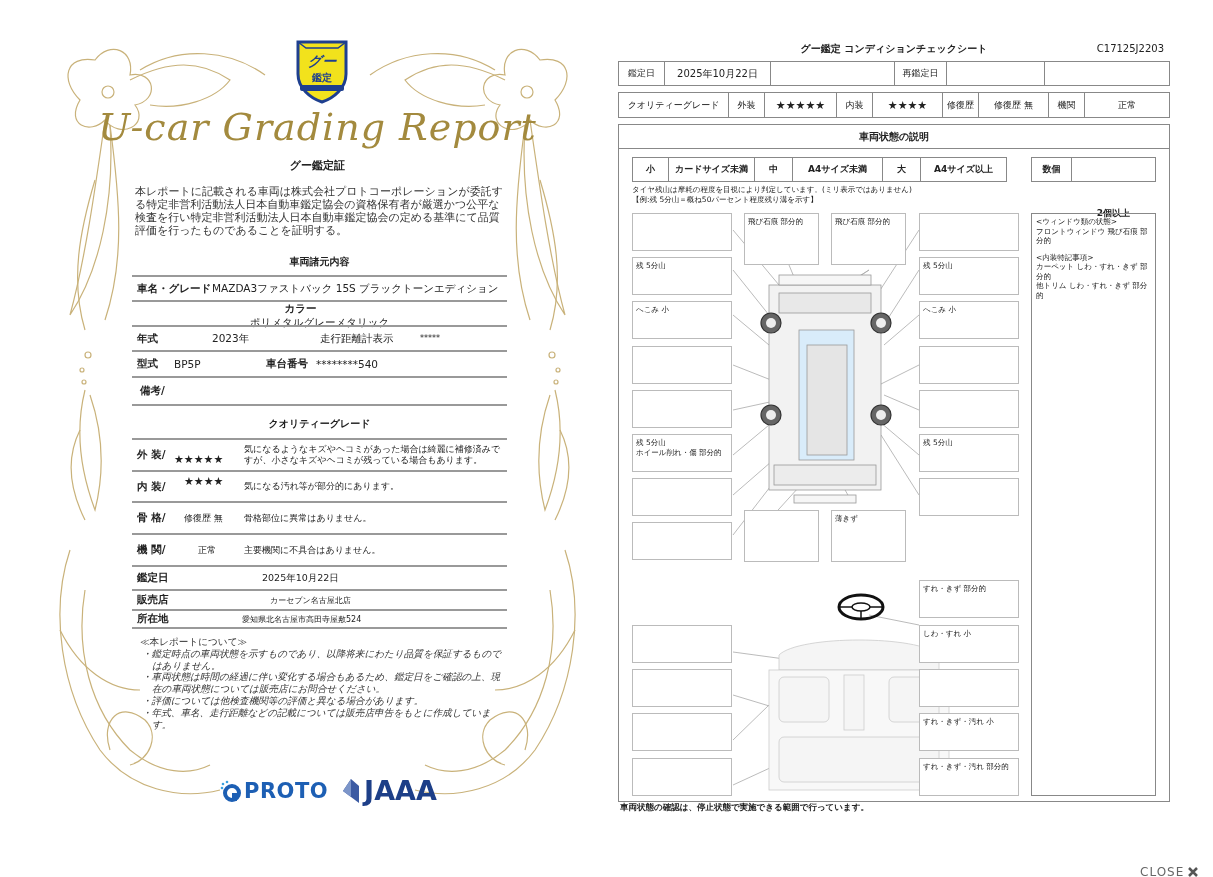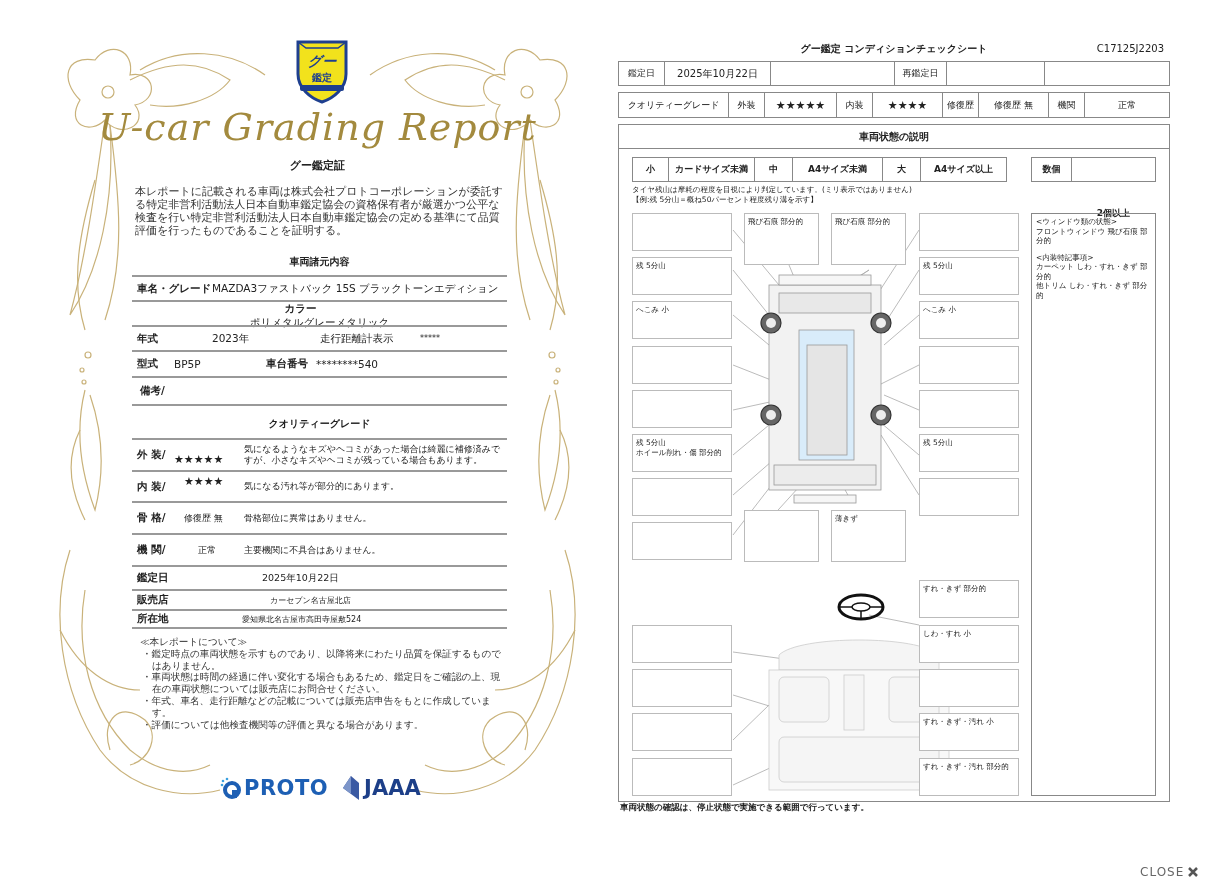--- a/index.html
+++ b/index.html
@@ -22,24 +22,24 @@
   }
   .spec-title { position: absolute; left: 92px; top: 225px; width: 375px; text-align: center; font-size: 10px; font-weight: bold; }
   .cert-table { position: absolute; left: 92px; width: 375px; }
   .row { position: relative; border-top: 2px solid #999; font-size: 10.5px; display: flex; align-items: center; }
   .row .lbl { font-weight: bold; padding-left: 5px; }
   .grade-title { position: absolute; left: 92px; top: 387px; width: 375px; text-align: center; font-size: 10px; font-weight: bold; }
   .notes {
     position: absolute; left: 100px; top: 606px; width: 365px;
     font-family: "DejaVu Serif", serif; font-size: 9.6px; line-height: 11.8px; color: #333;
   }
-  .notes .bullet { padding-left: 12px; text-indent: -10px; }
+  .notes .bullet { padding-left: 12px; text-indent: -10px; font-style: italic; }
   .logos { position: absolute; left: 180px; top: 745px; display: flex; align-items: center; gap: 14px; }
   .logo-proto { font-size: 21px; font-weight: bold; color: #1d5fb4; letter-spacing: 0.5px; display: flex; align-items: center; gap: 2px; }
-  .logo-jaaa { font-size: 21px; font-weight: bold; color: #1d3f88; display: flex; align-items: center; gap: 4px; }
+  .logo-jaaa { font-size: 27px; font-weight: bold; color: #1d3f88; display: flex; align-items: center; gap: 4px; }
 
   
   .sheet { position: absolute; left: 618px; top: 40px; width: 552px; height: 780px; font-size: 9px; }
   .sheet-title { position: absolute; left: 0; top: 2px; width: 552px; text-align: center; font-size: 10px; font-weight: bold; }
   .sheet-code { position: absolute; right: 6px; top: 3px; font-size: 10px; margin-left: 40px; }
   .tbl { position: absolute; left: 0; width: 552px; border: 1.5px solid #888; display: flex; }
   .tbl .cell { border-right: 1px solid #888; display: flex; align-items: center; justify-content: center; font-size: 9px; height: 100%; }
   .tbl .cell:last-child { border-right: none; }
   .main-box { position: absolute; left: 0; top: 84px; width: 552px; height: 678px; border: 1.5px solid #888; }
   .main-head { height: 24px; border-bottom: 1px solid #888; text-align: center; line-height: 24px; font-weight: bold; font-size: 10px; }
@@ -173,22 +173,22 @@
     <div class="row" style="height:20px; border-bottom:2px solid #999;">
       <span class="lbl" style="width:110px;">所在地</span>
       <span style="font-size:8px;">愛知県北名古屋市高田寺屋敷524</span>
     </div>
   </div>
 
   <div class="notes">
     <div>≪本レポートについて≫</div>
     <div class="bullet">・鑑定時点の車両状態を示すものであり、以降将来にわたり品質を保証するものではありません。</div>
     <div class="bullet">・車両状態は時間の経過に伴い変化する場合もあるため、鑑定日をご確認の上、現在の車両状態については販売店にお問合せください。</div>
+    <div class="bullet">・評価については他検査機関等の評価と異なる場合があります。</div>
     <div class="bullet">・年式、車名、走行距離などの記載については販売店申告をもとに作成しています。</div>
-    <div class="bullet">・評価については他検査機関等の評価と異なる場合があります。</div>
   </div>
 
   <div class="logos">
     <div class="logo-proto">
       <svg width="22" height="22" viewBox="0 0 22 22">
         <circle cx="12" cy="13" r="7" fill="none" stroke="#1d5fb4" stroke-width="4"></circle>
         <rect x="12" y="13" width="5" height="8" fill="#1d5fb4"></rect>
         <circle cx="3" cy="4" r="1.3" fill="#3aa0e0"></circle>
           <circle cx="7" cy="2" r="1.3" fill="#3aa0e0"></circle>
           <circle cx="2" cy="8" r="1.3" fill="#3aa0e0"></circle>

